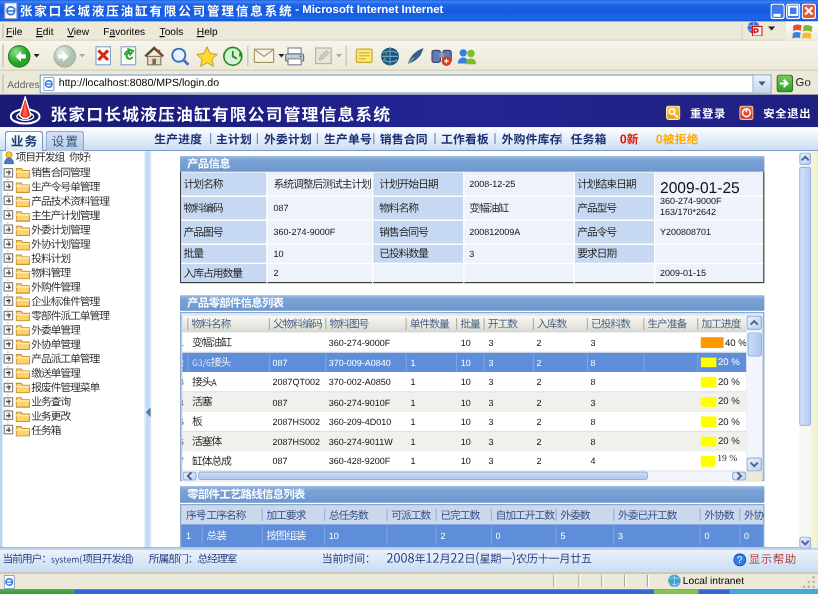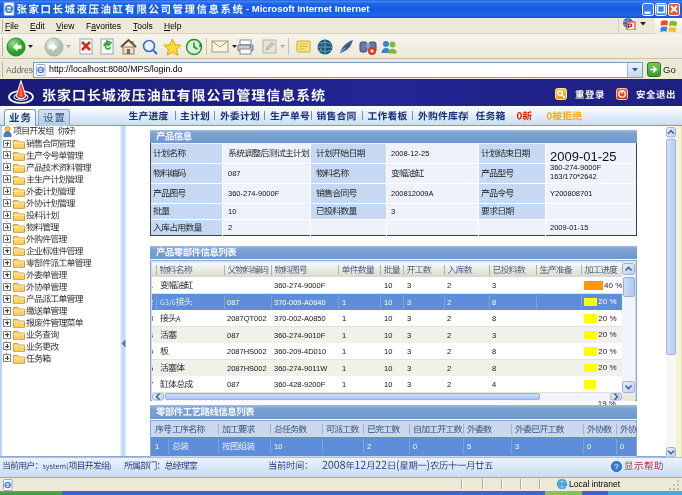--- a/index.html
+++ b/index.html
@@ -246,21 +246,21 @@
     <div style="position:absolute;left:152px;top:376px;width:470px;height:16.5px;background:#fff;"></div>
     <div style="position:absolute;left:152px;top:392px;width:470px;height:0.5px;background:#E2E2DE;"></div>
     <div style="position:absolute;left:227px;top:381.05px;font-size:7.5px;color:#111;white-space:pre;line-height:1;">087</div>
     <div style="position:absolute;left:274px;top:381.05px;font-size:7.5px;color:#111;white-space:pre;line-height:1;">360-428-9200F</div>
     <div style="position:absolute;left:342px;top:381.05px;font-size:7.5px;color:#111;white-space:pre;line-height:1;">1</div>
     <div style="position:absolute;left:384px;top:381.05px;font-size:7.5px;color:#111;white-space:pre;line-height:1;">10</div>
     <div style="position:absolute;left:407px;top:381.05px;font-size:7.5px;color:#111;white-space:pre;line-height:1;">3</div>
     <div style="position:absolute;left:447px;top:381.05px;font-size:7.5px;color:#111;white-space:pre;line-height:1;">2</div>
     <div style="position:absolute;left:492px;top:381.05px;font-size:7.5px;color:#111;white-space:pre;line-height:1;">4</div>
     <div style="position:absolute;left:584px;top:380.05px;width:12.2px;height:8.5px;background:#FFFF00;"></div>
-    <div style="position:absolute;left:597.7px;top:400px;font-size:8px;color:#1A1A1A;white-space:pre;line-height:1;">19 %</div>
+    <div style="position:absolute;left:597.7px;top:378px;font-size:8px;color:#1A1A1A;white-space:pre;line-height:1;font-family:Liberation Serif, serif;">19 %</div>
     <div style="position:absolute;left:152px;top:381.15px;width:4px;height:9px;overflow:hidden">
       <div style="position:absolute;left:-3px;top:0;font-size:7.5px;color:#111;line-height:1">7</div>
     </div>
     <div style="position:absolute;left:622px;top:263px;width:13px;height:130px;background:#F2F6FC;"></div>
     <div style="position:absolute;left:622.5px;top:277px;width:12px;height:20px;background:linear-gradient(90deg,#CCDCF8,#AEC8F0);border:1px solid #98B0DC;border-radius:2px"></div>
     <div style="position:absolute;left:152px;top:393px;width:470px;height:7.5px;background:#F2F6FC;"></div>
     <div style="position:absolute;left:165px;top:393.2px;width:375px;height:7px;background:linear-gradient(180deg,#CCDCF8,#AEC8F0);border:1px solid #98B0DC;border-radius:2px"></div>
     <div style="position:absolute;left:622px;top:393px;width:13px;height:7.5px;background:#ECE9D8;"></div>
     <div style="position:absolute;left:150px;top:405px;width:487px;height:13.5px;background:linear-gradient(180deg,#9FBCE2,#7AA2D4 25%,#6E98CE);"></div>
     <div style="position:absolute;left:150px;top:419.5px;width:487px;height:37px;background:#8CA8C8;"></div>

